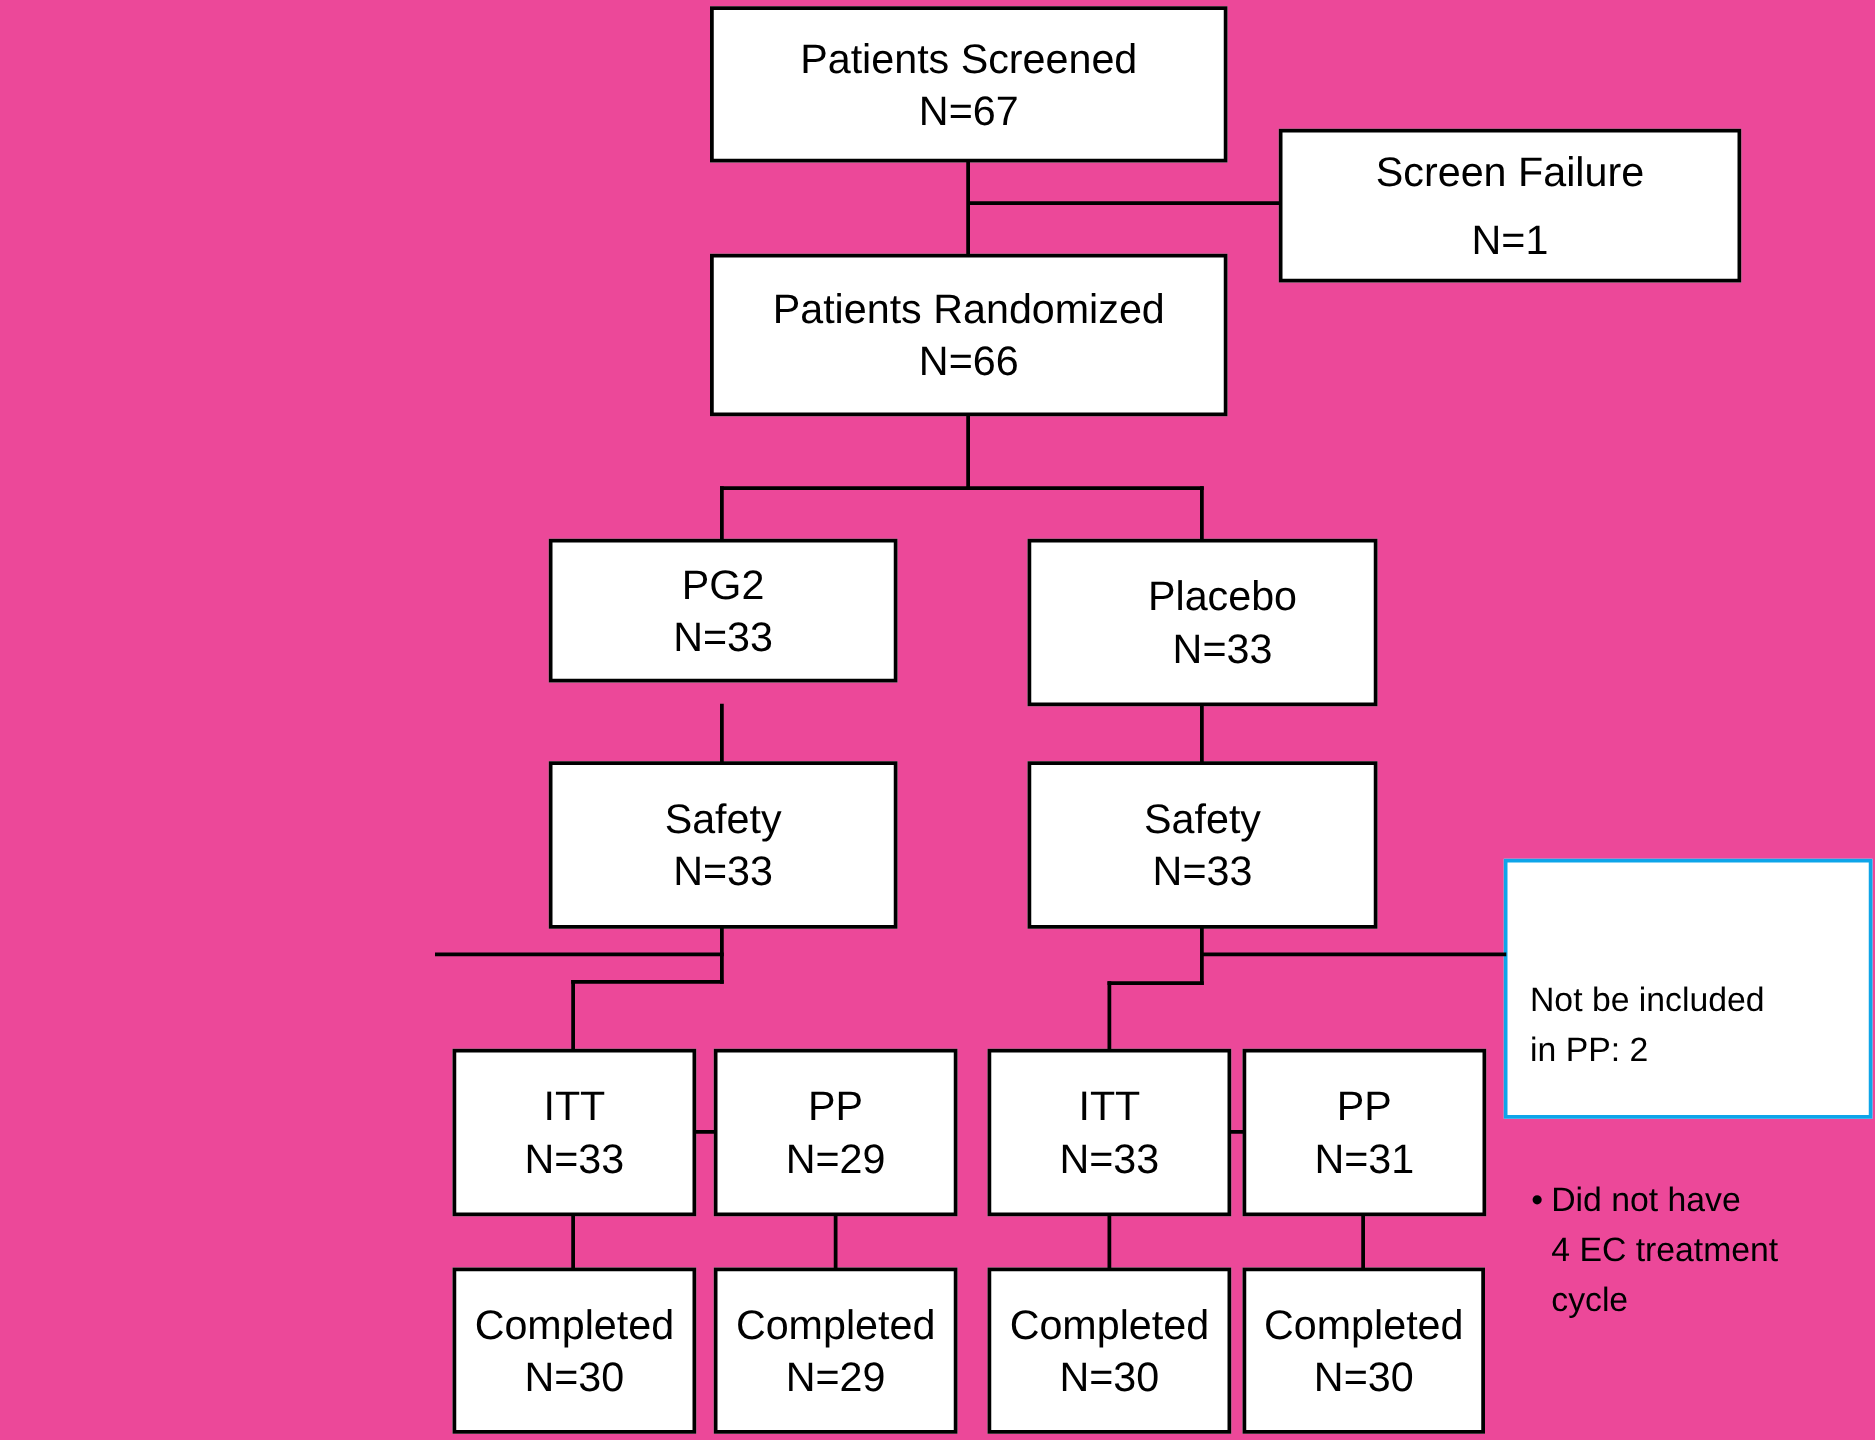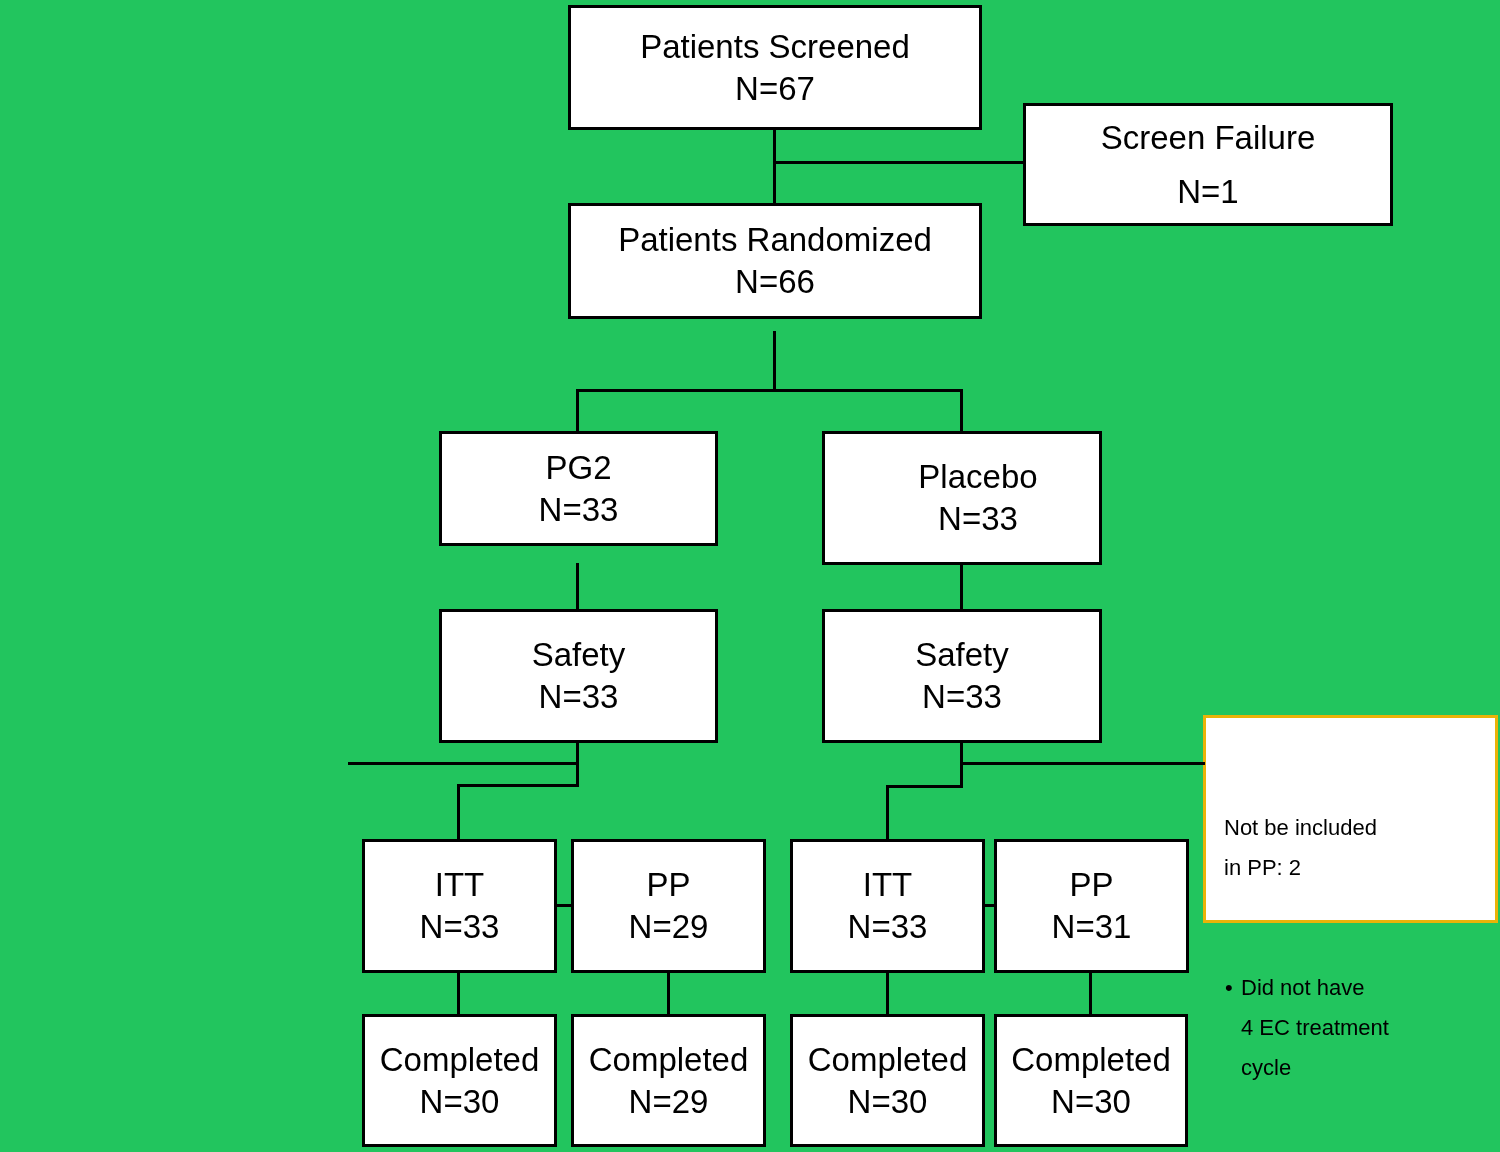--- a/index.html
+++ b/index.html
@@ -4,21 +4,21 @@
 <style>
   html, body {
     margin: 0;
     padding: 0;
     background: #ffffff;
   }
   .canvas {
     position: relative;
     width: 1500px;
     height: 1152px;
-    background: #22c55e;
+    background: #ec4899;
     font-family: "Liberation Sans", sans-serif;
     color: #000000;
     overflow: hidden;
   }
   
   .box {
     position: absolute;
     box-sizing: border-box;
     border: 3px solid #000000;
     background: #ffffff;
@@ -28,26 +28,25 @@
     justify-content: center;
     text-align: center;
     font-size: 33px;
     line-height: 42px;
     white-space: nowrap;
   }
   
   .note {
     position: absolute;
     box-sizing: border-box;
-    border: 3px solid #eab308;
+    border: 3px solid #0ea5e9;
     background: #ffffff;
-    font-size: 22px;
+    font-size: 27px;
     line-height: 40px;
     white-space: pre-line;
-    margin-top: 28px;
   }
   .note-inner-left  { padding: 14px 8px 0 21px; }
   .note-inner-right { padding: 10px 6px 0 18px; }
   .note-title { white-space: pre-line; }
   .note ul {
     list-style: none;
     margin: 0;
     padding: 0;
   }
   .note li {
@@ -78,21 +77,21 @@
   <div class="box" style="left:568px; top:5px; width:414px; height:125px;">
     <div>Patients Screened</div>
     <div>N=67</div>
   </div>
 
   <div class="box" style="left:1023px; top:103px; width:370px; height:123px;gap:12px;">
     <div>Screen Failure</div>
     <div>N=1</div>
   </div>
 
-  <div class="box" style="left:568px; top:203px; width:414px; height:116px;">
+  <div class="box" style="left:568px; top:203px; width:414px; height:130px;">
     <div>Patients Randomized</div>
     <div>N=66</div>
   </div>
 
   <div class="box" style="left:439px; top:431px; width:279px; height:115px;">
     <div>PG2</div>
     <div>N=33</div>
   </div>
 
   <div class="box" style="left:822px; top:431px; width:280px; height:134px;padding-left:32px;">

